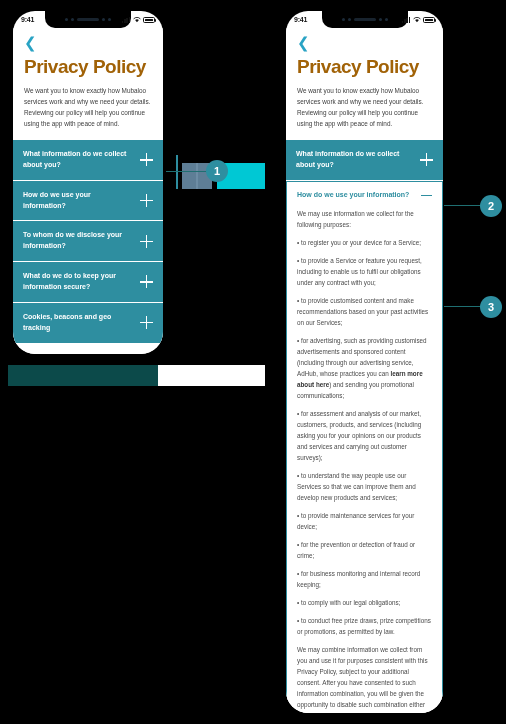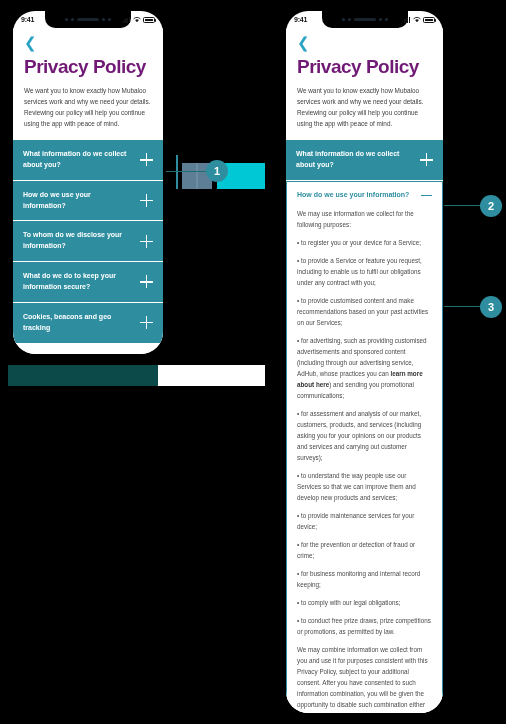--- a/index.html
+++ b/index.html
@@ -88,21 +88,21 @@
     line-height: 1;
     color: #29A3C4;
     font-weight: 300;
     cursor: pointer;
   }
 
   .page-title {
     font-size: 19px;
     font-weight: bold;
     letter-spacing: -0.5px;
-    color: #701a75;
+    color: #a16207;
     margin: 4px 0 7px 0;
   }
 
   .intro {
     font-size: 6.4px;
     line-height: 1.72;
     color: #3d3d3d;
     margin-bottom: 11px;
   }
 

